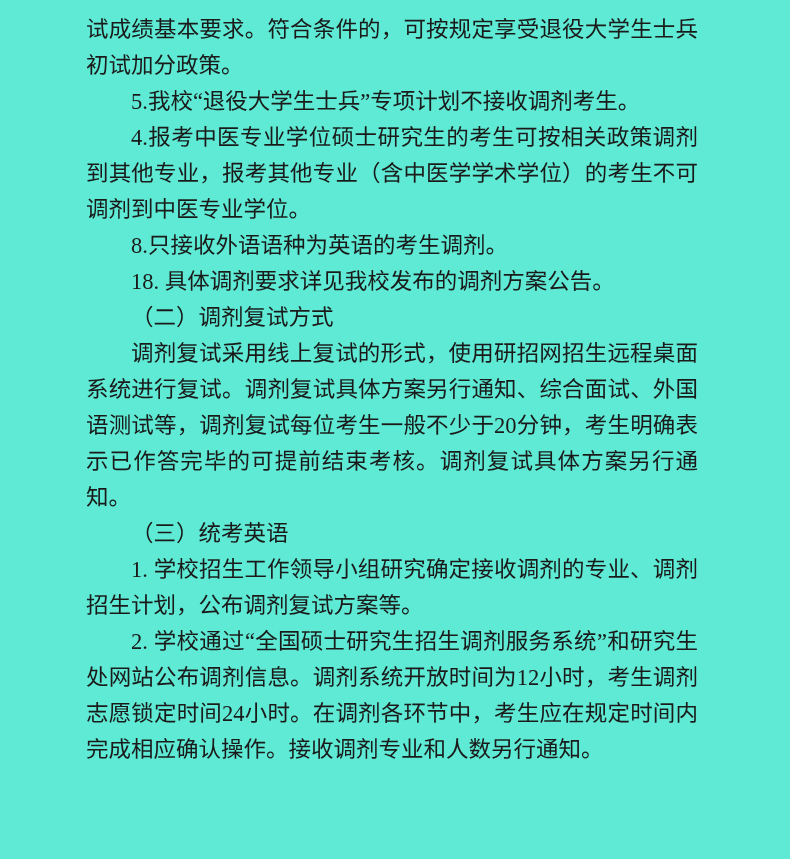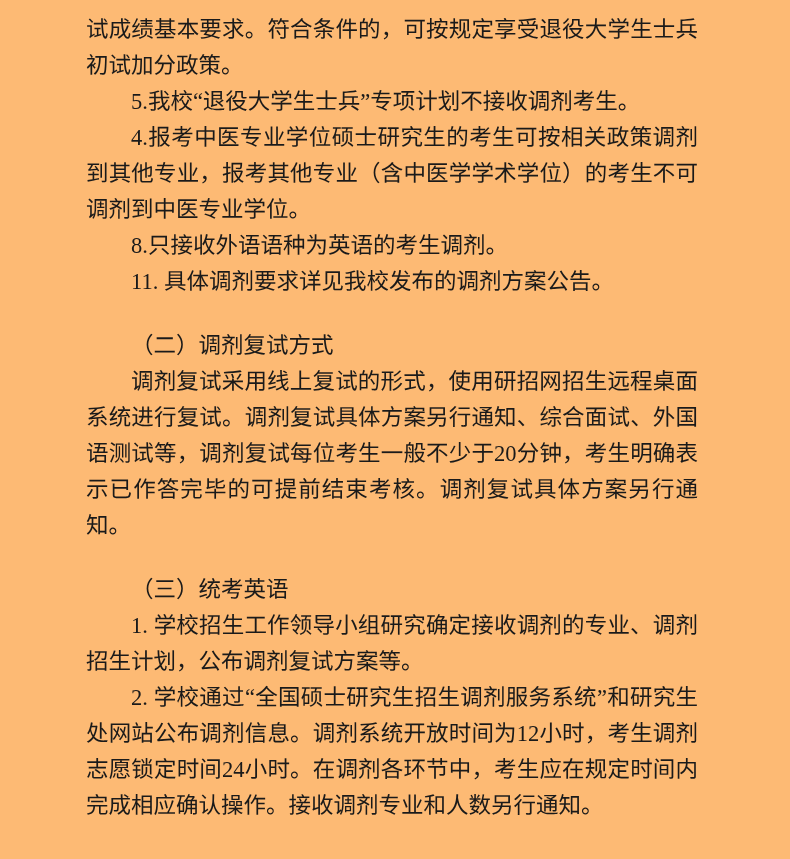--- a/index.html
+++ b/index.html
@@ -27,32 +27,31 @@
     margin: 0;
     padding: 0;
     text-indent: 2em;
   }
   .doc-page p.no-indent {
     text-indent: 0;
   }
   .doc-page p.heading {
     
     font-weight: normal;
-    margin-top: 28px;
   }
 </style>
 </head>
 <body>
 
-<div class="doc-page" style="background: #fdba74; color: rgb(26, 26, 26);">
+<div class="doc-page" style="background: #5eead4; color: rgb(26, 26, 26);">
   <div id="doc-content">
       <p class="no-indent">试成绩基本要求。符合条件的，可按规定享受退役大学生士兵初试加分政策。</p>
       <p>5.我校“退役大学生士兵”专项计划不接收调剂考生。</p>
       <p>4.报考中医专业学位硕士研究生的考生可按相关政策调剂到其他专业，报考其他专业（含中医学学术学位）的考生不可调剂到中医专业学位。</p>
       <p>8.只接收外语语种为英语的考生调剂。</p>
-      <p>11. 具体调剂要求详见我校发布的调剂方案公告。</p>
+      <p>18. 具体调剂要求详见我校发布的调剂方案公告。</p>
       <p class="heading">（二）调剂复试方式</p>
       <p>调剂复试采用线上复试的形式，使用研招网招生远程桌面系统进行复试。调剂复试具体方案另行通知、综合面试、外国语测试等，调剂复试每位考生一般不少于20分钟，考生明确表示已作答完毕的可提前结束考核。调剂复试具体方案另行通知。</p>
       <p class="heading">（三）统考英语</p>
       <p>1. 学校招生工作领导小组研究确定接收调剂的专业、调剂招生计划，公布调剂复试方案等。</p>
       <p>2. 学校通过“全国硕士研究生招生调剂服务系统”和研究生处网站公布调剂信息。调剂系统开放时间为12小时，考生调剂志愿锁定时间24小时。在调剂各环节中，考生应在规定时间内完成相应确认操作。接收调剂专业和人数另行通知。</p>
     </div>
 </div>
 
 </body></html>

